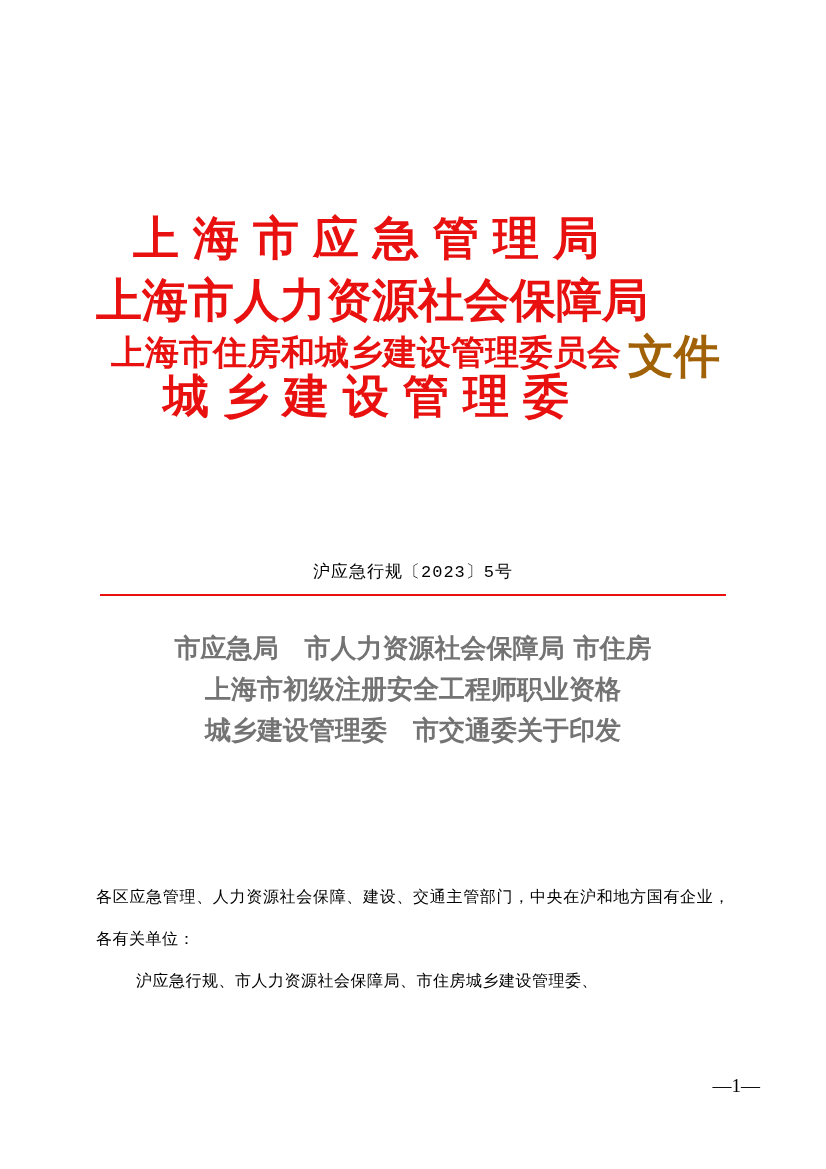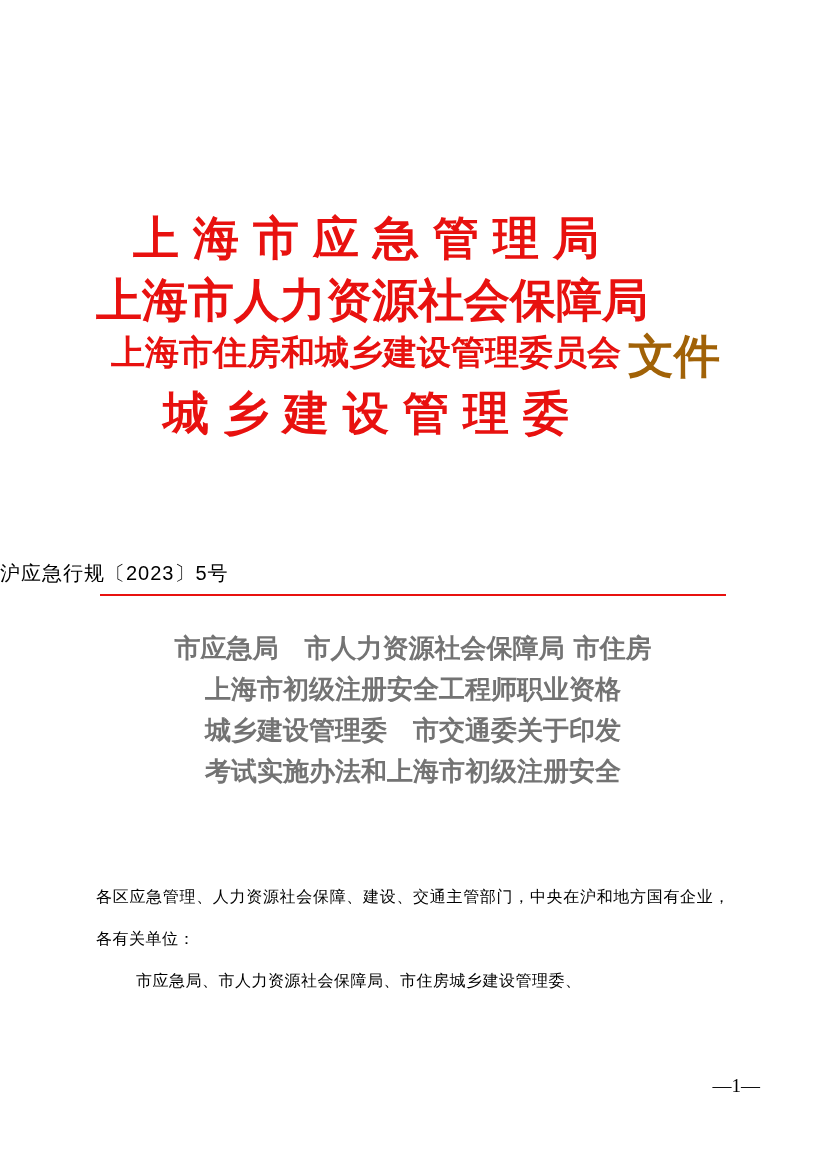--- a/index.html
+++ b/index.html
@@ -51,21 +51,21 @@
     margin-bottom: 16px;
   }
   .mast-line-2 {
     font-size: 46px;
     letter-spacing: 0px;
     margin-bottom: 12px;
   }
   .mast-line-3 {
     font-size: 34px;
     letter-spacing: 0px;
-    margin-bottom: 21px;
+    margin-bottom: 4px;
   }
   .mast-line-4 {
     font-size: 46px;
     letter-spacing: 14px;
     padding-left: 14px;
   }
   .mast-wenjian {
     position: absolute;
     left: 628px;
     top: 118px;
@@ -76,23 +76,24 @@
     line-height: 1;
     white-space: nowrap;
   }
 
   
   .docnum {
     position: absolute;
     left: 0;
     top: 560px;
     width: 826px;
-    font-size: 20px;
+    text-align: center;
+    font-size: 17px;
     letter-spacing: 1px;
-    font-family: Liberation Sans, sans-serif;
+    font-family: Liberation Mono, monospace;
   }
   .red-rule {
     position: absolute;
     left: 100px;
     top: 594px;
     width: 626px;
     height: 2px;
     background: #e8110f;
   }
 
@@ -158,23 +159,22 @@
     <div class="mast-wenjian">文件</div>
   </div>
 
   <div class="docnum">沪应急行规〔2023〕5号</div>
   <div class="red-rule"></div>
 
   <div class="doc-title">
     <div>市应急局　市人力资源社会保障局 市住房</div>
     <div>上海市初级注册安全工程师职业资格</div>
     <div>城乡建设管理委　市交通委关于印发</div>
-    <div>考试实施办法和上海市初级注册安全</div>
   </div>
 
   <div class="body-text">
     <p>各区应急管理、人力资源社会保障、建设、交通主管部门，中央在沪和地方国有企业，各有关单位：</p>
-    <p class="indent">市应急局、市人力资源社会保障局、市住房城乡建设管理委、</p>
+    <p class="indent">沪应急行规、市人力资源社会保障局、市住房城乡建设管理委、</p>
   </div>
 
   <div class="page-number">—1—</div>
 
 </div>
 
 </body></html>

